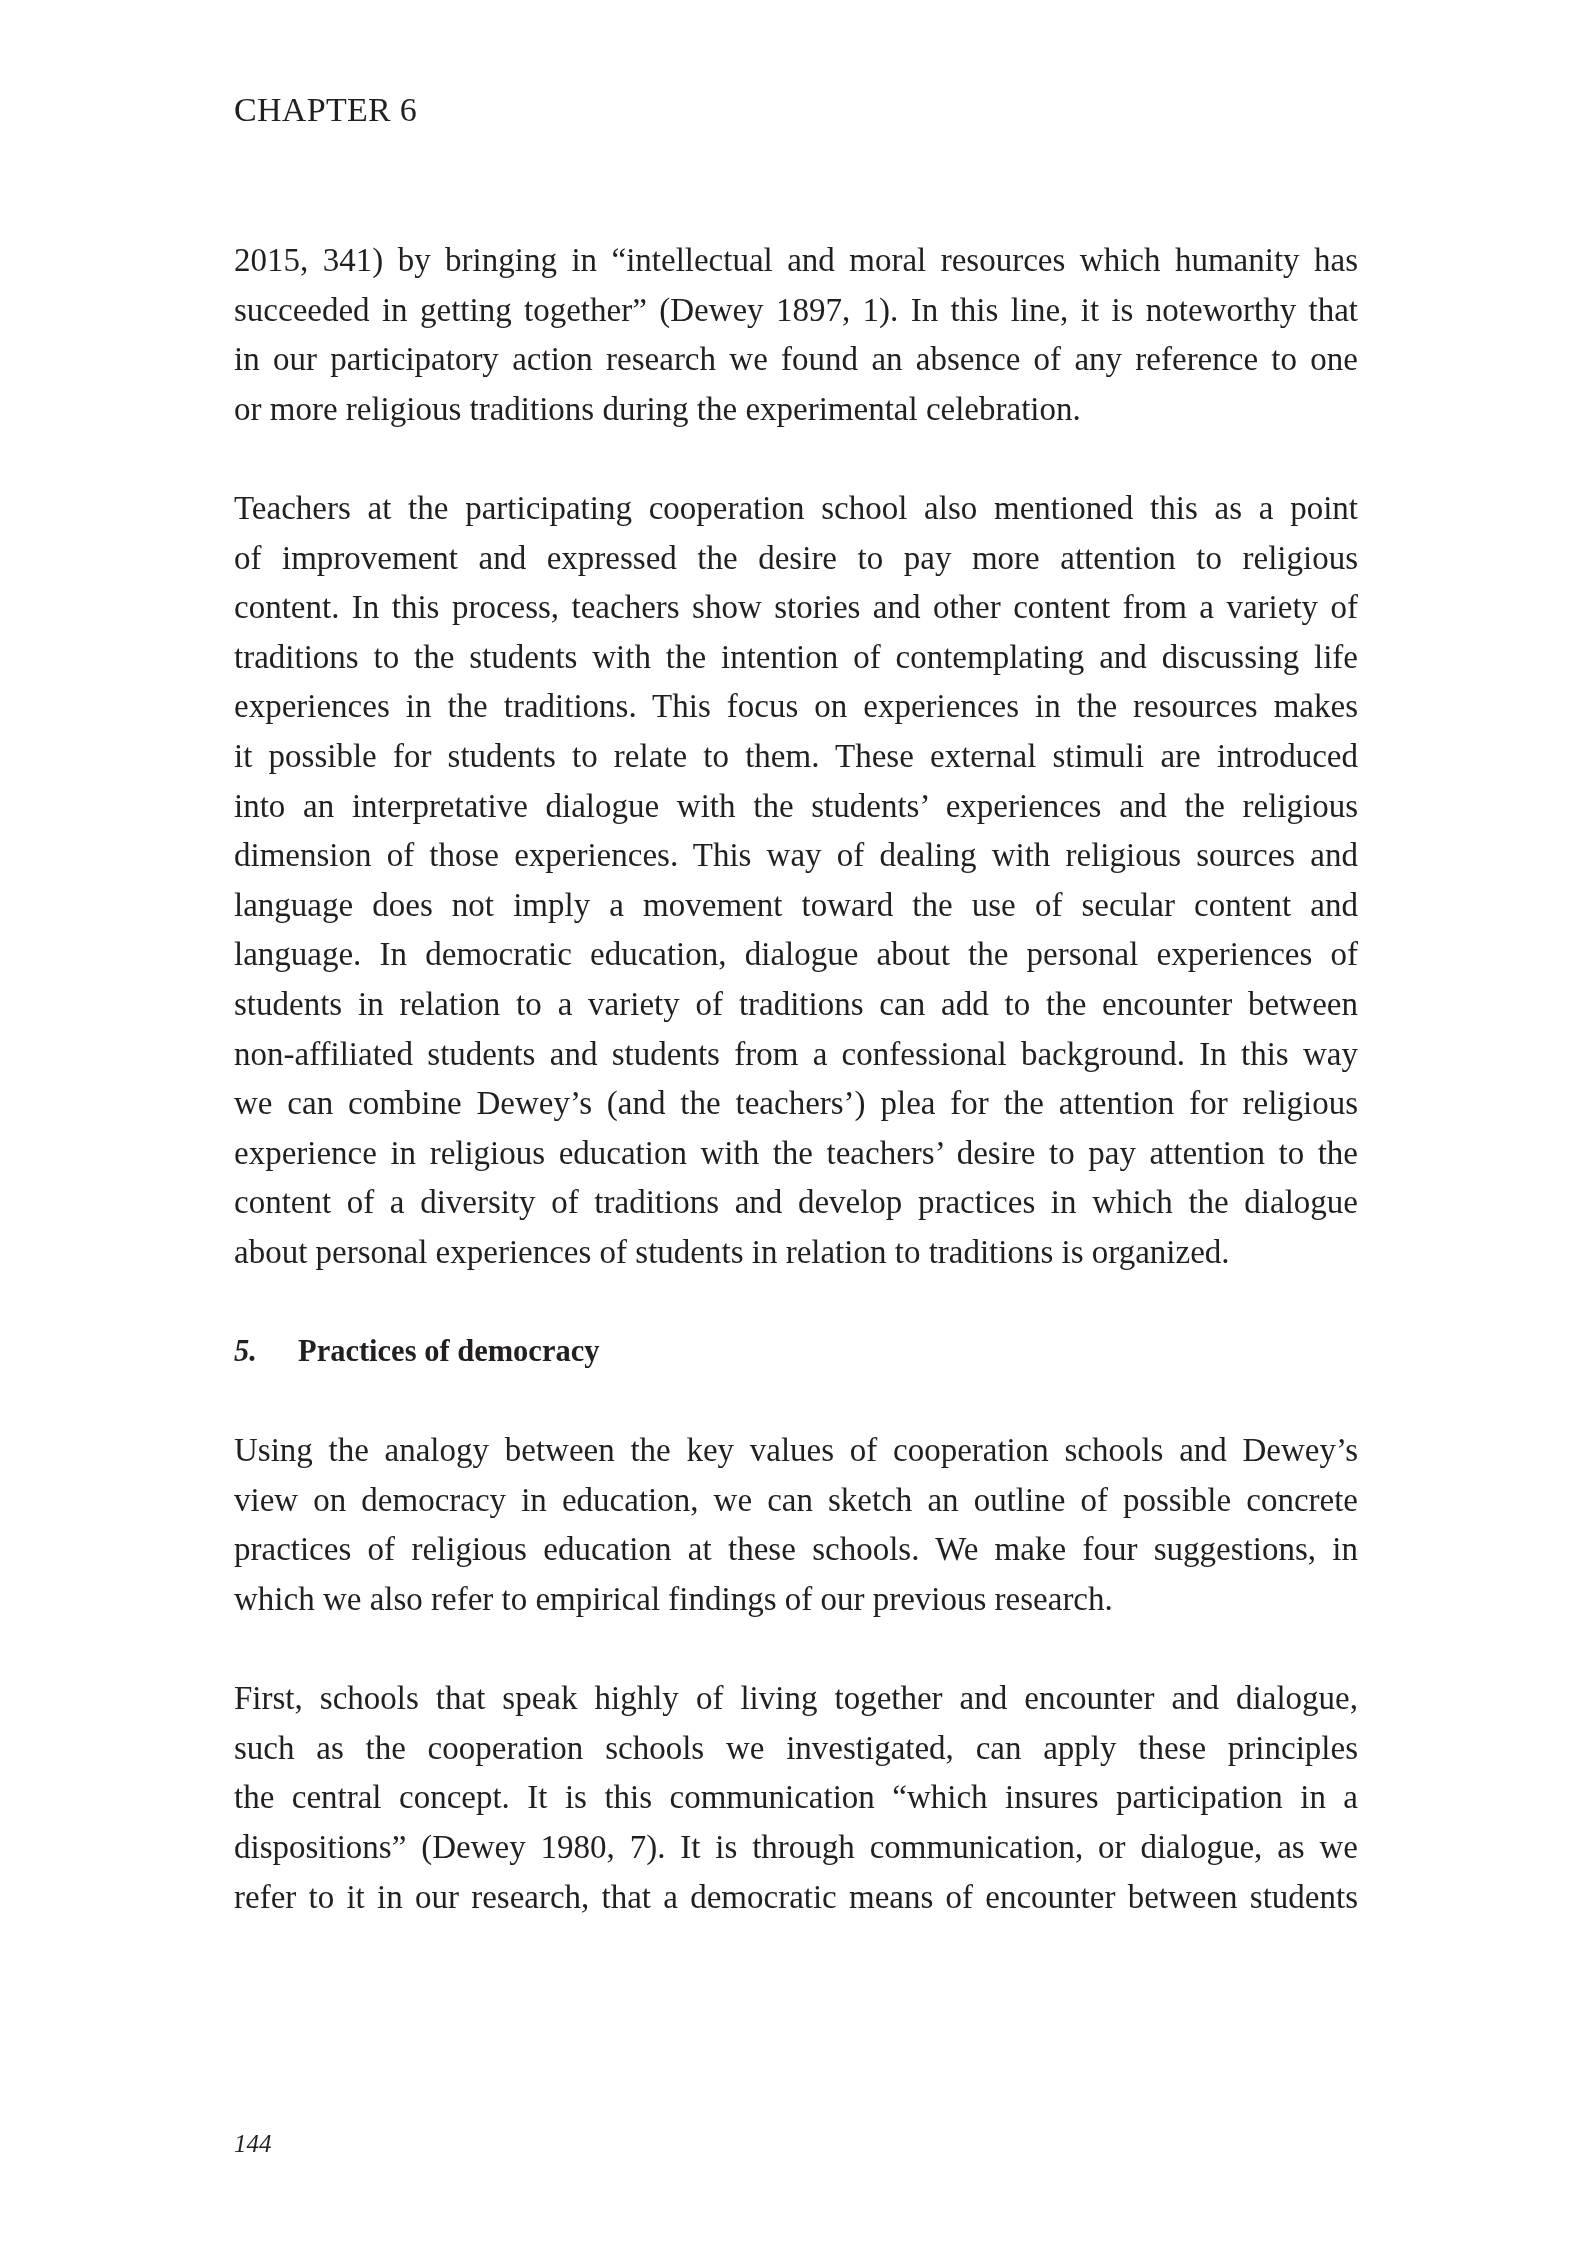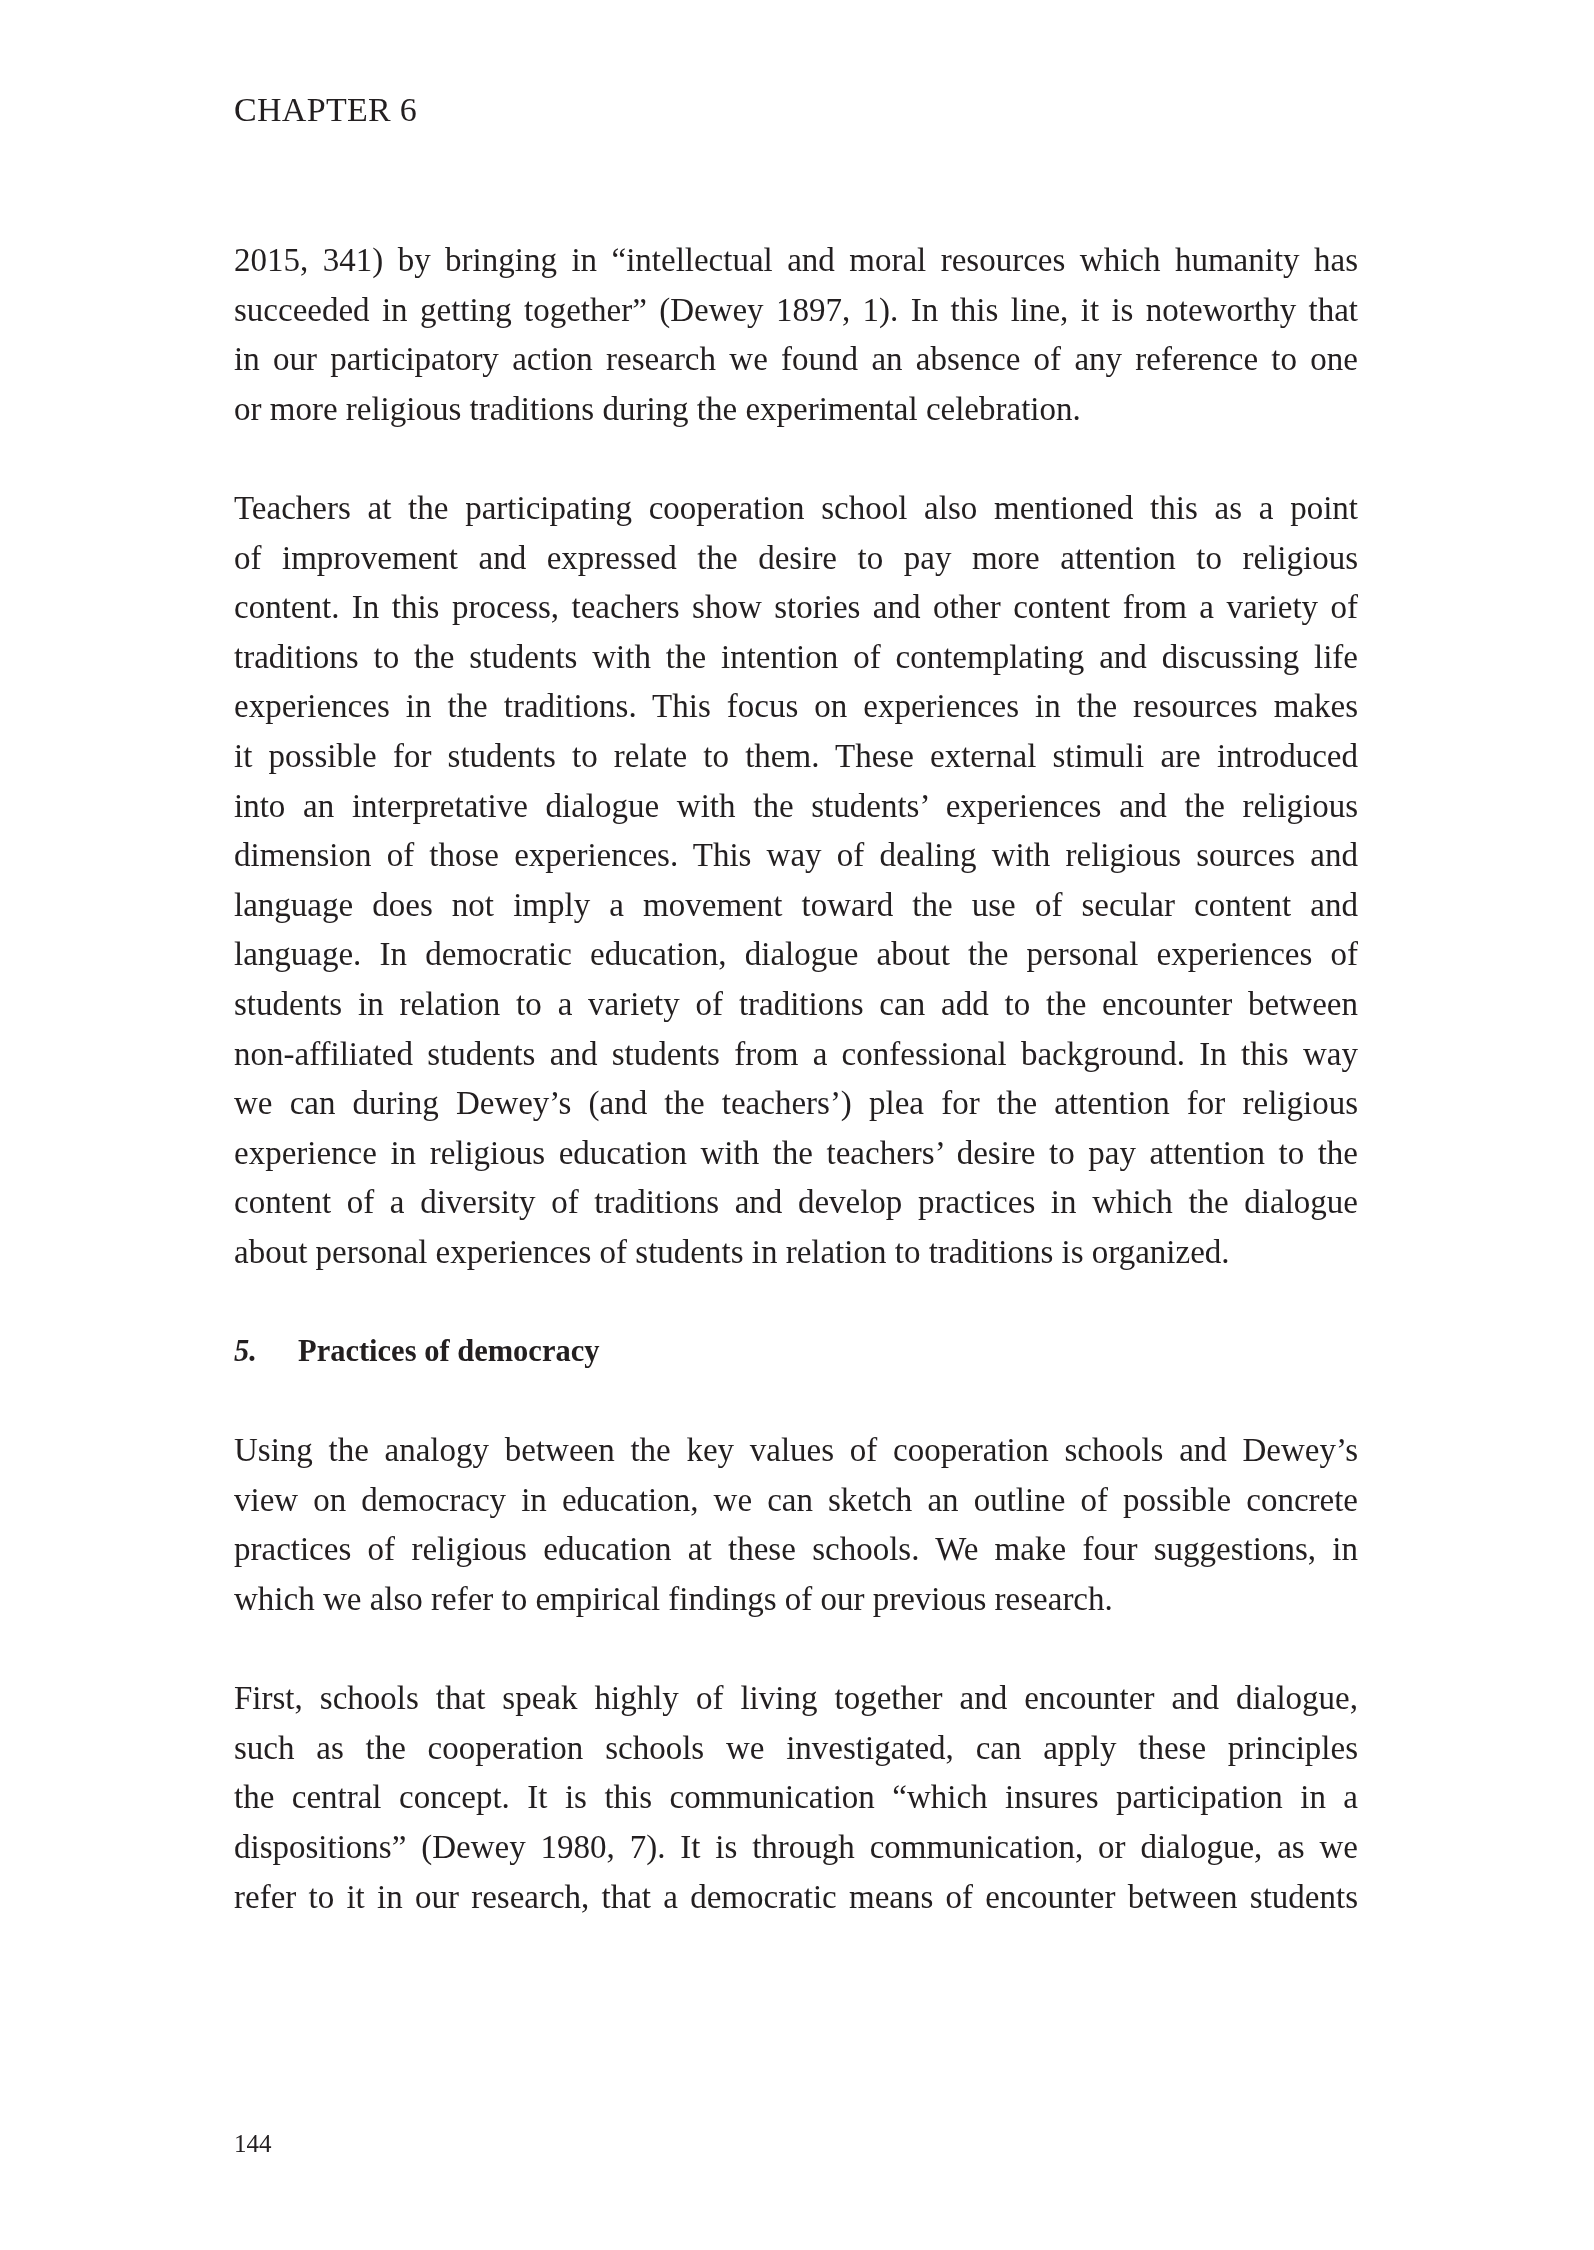--- a/index.html
+++ b/index.html
@@ -68,20 +68,21 @@
     font-style: italic;
   }
   .heading .title {
   }
   .folio {
     position: absolute;
     left: 234px;
     top: 2130px;
     font-size: 25px;
     line-height: 28px;
+    font-style: italic;
   }
 </style>
 </head>
 <body>
 
 <div class="running-head">CHAPTER 6</div>
 
 <div class="body-text">
 
   <p class="para">
@@ -130,21 +131,21 @@
     <span class="line">
         <span class="line-inner">language. In democratic education, dialogue about the personal experiences of</span>
       </span>
     <span class="line">
         <span class="line-inner">students in relation to a variety of traditions can add to the encounter between</span>
       </span>
     <span class="line">
         <span class="line-inner">non-affiliated students and students from a confessional background. In this way</span>
       </span>
     <span class="line">
-        <span class="line-inner">we can during Dewey’s (and the teachers’) plea for the attention for religious</span>
+        <span class="line-inner">we can combine Dewey’s (and the teachers’) plea for the attention for religious</span>
       </span>
     <span class="line">
         <span class="line-inner">experience in religious education with the teachers’ desire to pay attention to the</span>
       </span>
     <span class="line">
         <span class="line-inner">content of a diversity of traditions and develop practices in which the dialogue</span>
       </span>
     <span class="line last">
         <span class="line-inner">about personal experiences of students in relation to traditions is organized.</span>
       </span>

